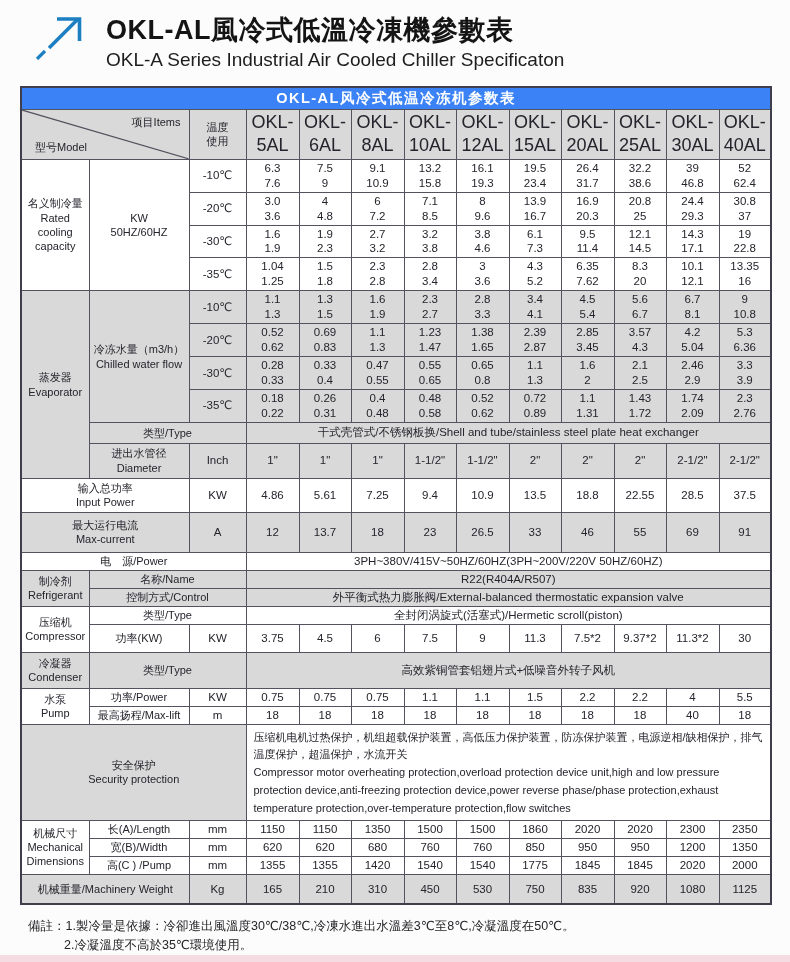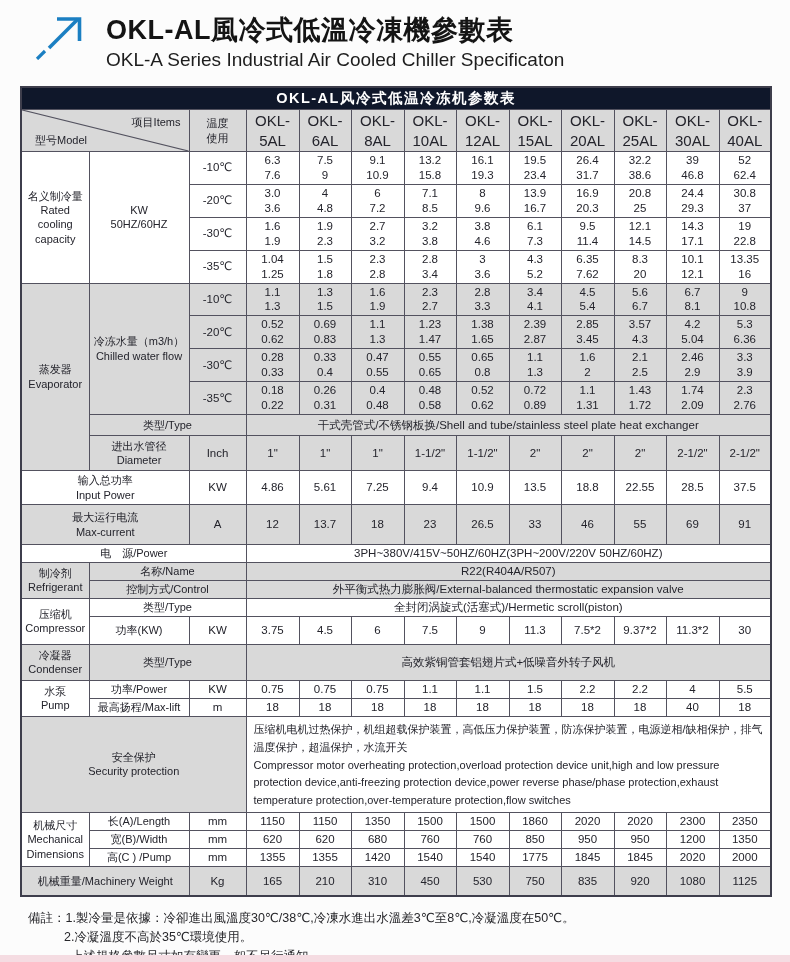--- a/index.html
+++ b/index.html
@@ -7,27 +7,27 @@
         font-family:"Liberation Sans","DejaVu Sans",sans-serif;color:#222;}
   
   .hdr{position:relative;padding-top:12px;}
   .logo{position:absolute;left:33px;top:10px;width:58px;height:50px;}
   .t1{margin:0 0 0 106px;font-size:27px;font-weight:600;color:#141414;letter-spacing:.5px;}
   .t2{margin:1px 0 0 106px;font-size:19px;font-weight:500;color:#1d1d1d;}
   
   table.spec{border-collapse:collapse;table-layout:fixed;width:750px;margin:15px 0 0 20px;
              border:2px solid #3e3e4c;}
   table.spec td{border:1px solid #53525f;}
-  .tt{background:#0f172a;color:#ffffff;font-size:14.5px;font-weight:600;text-align:center;letter-spacing:1.5px;}
+  .tt{background:#3b82f6;color:#ffffff;font-size:14.5px;font-weight:600;text-align:center;letter-spacing:1.5px;}
   .c{text-align:center;vertical-align:middle;font-size:11.5px;color:#24242c;
      white-space:pre-line;line-height:1.3;padding:1px 2px;overflow:hidden;}
   .g{background:#d9d9d9;}
   .w{background:#ffffff;}
   .lbl{font-size:11px;}
-  .hm{font-size:15px;line-height:1.3;}
+  .hm{font-size:18px;line-height:1.3;}
   .sec{vertical-align:top;text-align:left;font-size:11px;line-height:1.62;padding:4px 7px 2px 7px;}
   .corner{position:relative;padding:0;}
   .corner svg{position:absolute;left:0;top:0;width:100%;height:100%;}
   .corner .m{position:absolute;left:13px;bottom:4px;font-size:11px;}
   .corner .i{position:absolute;right:8px;top:5px;font-size:11px;}
   
   .notes{margin:12px 0 0 28px;}
   .nl{font-size:12.5px;color:#26262a;line-height:1.52;white-space:pre-wrap;}
   .ind1{padding-left:36px;}
   .ind2{padding-left:43px;}

